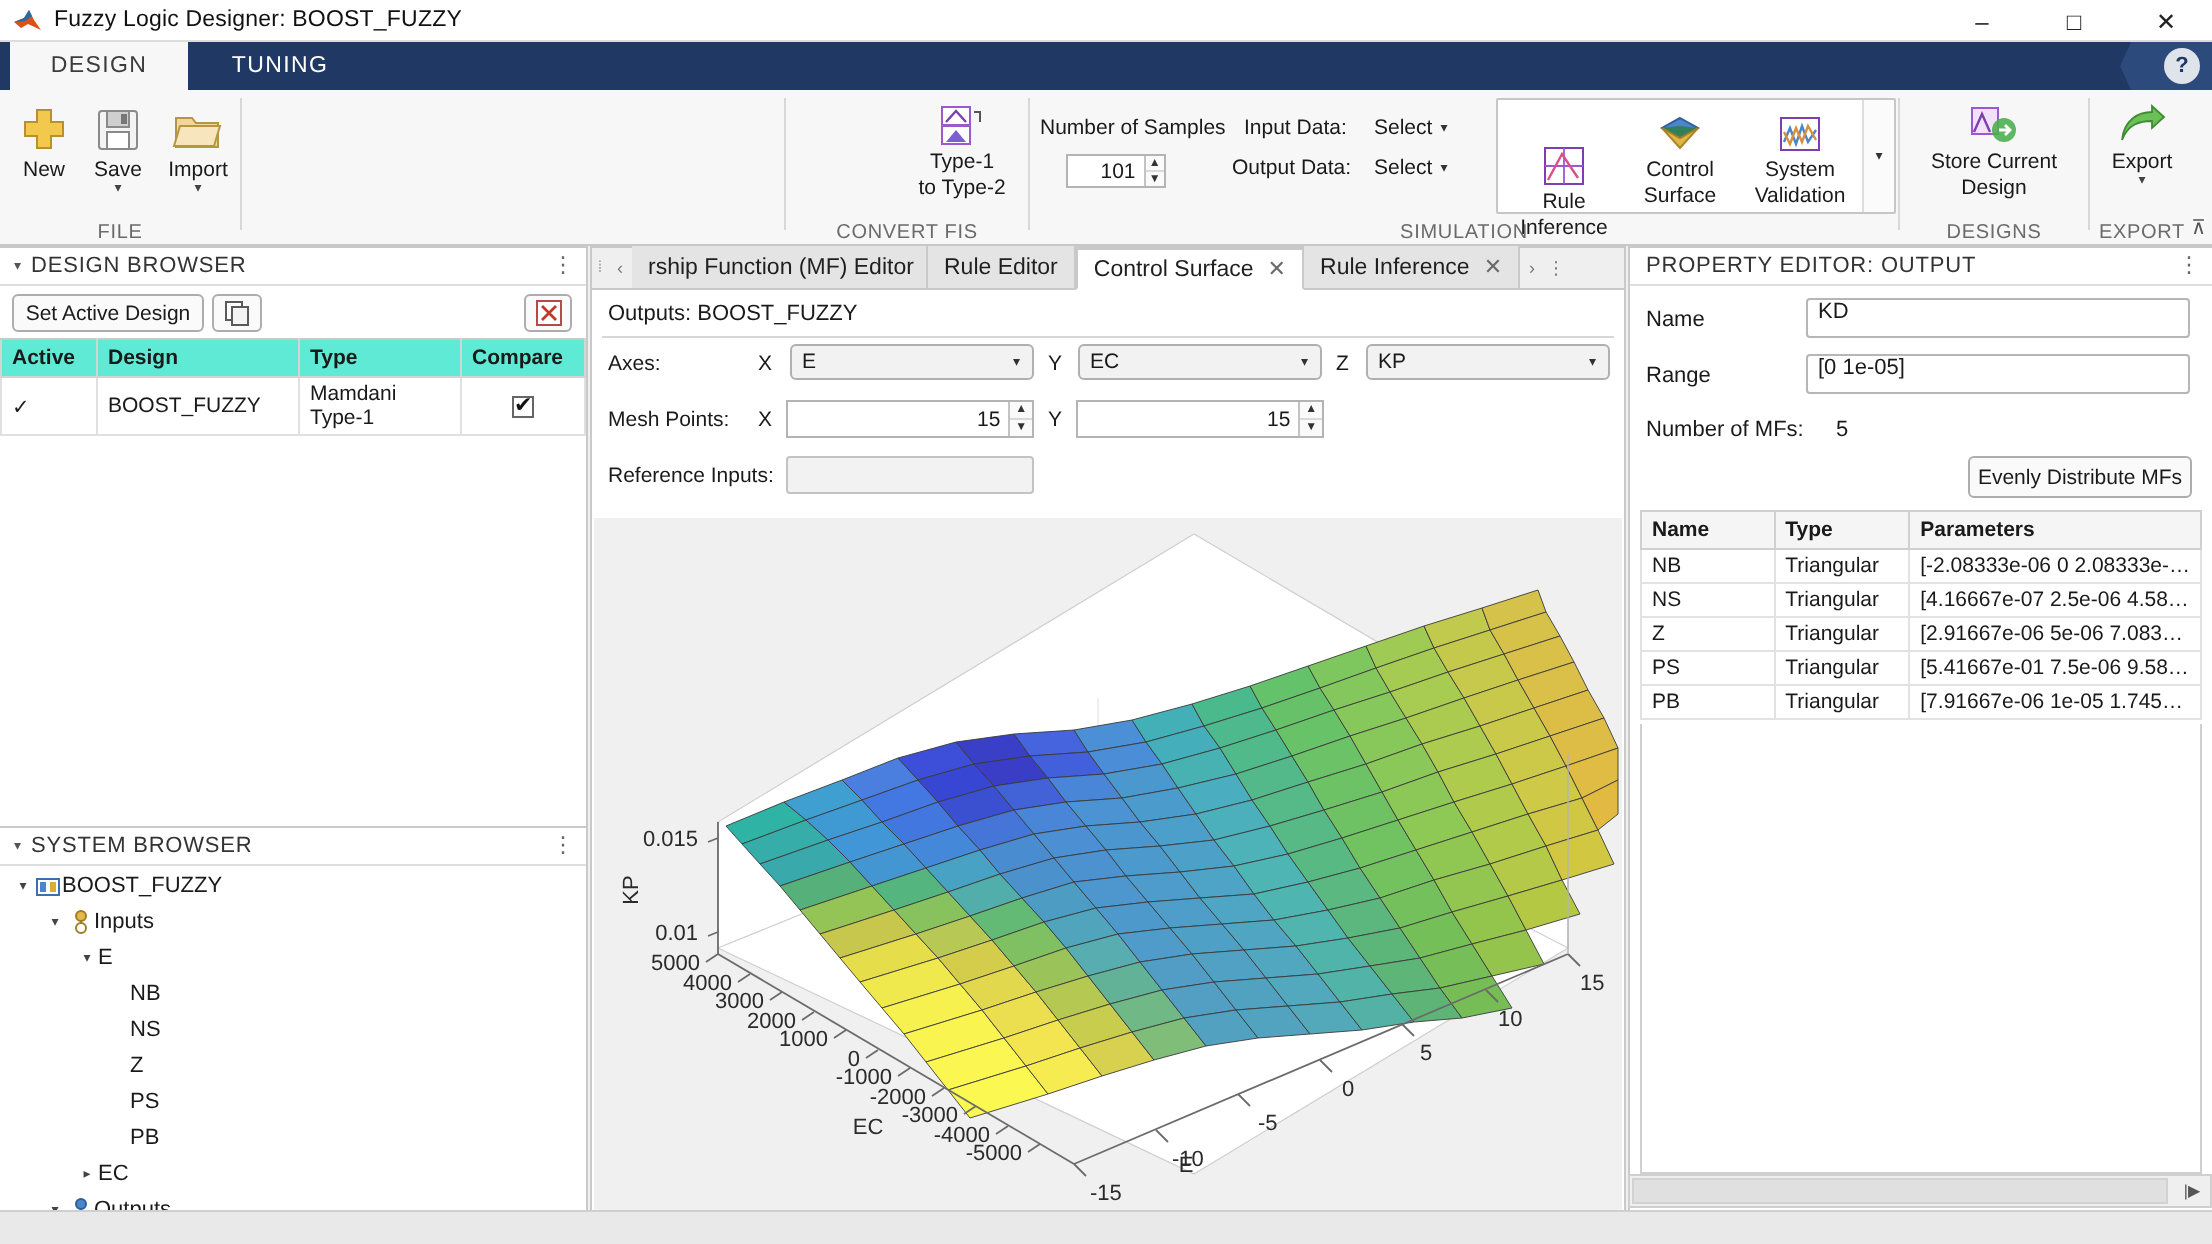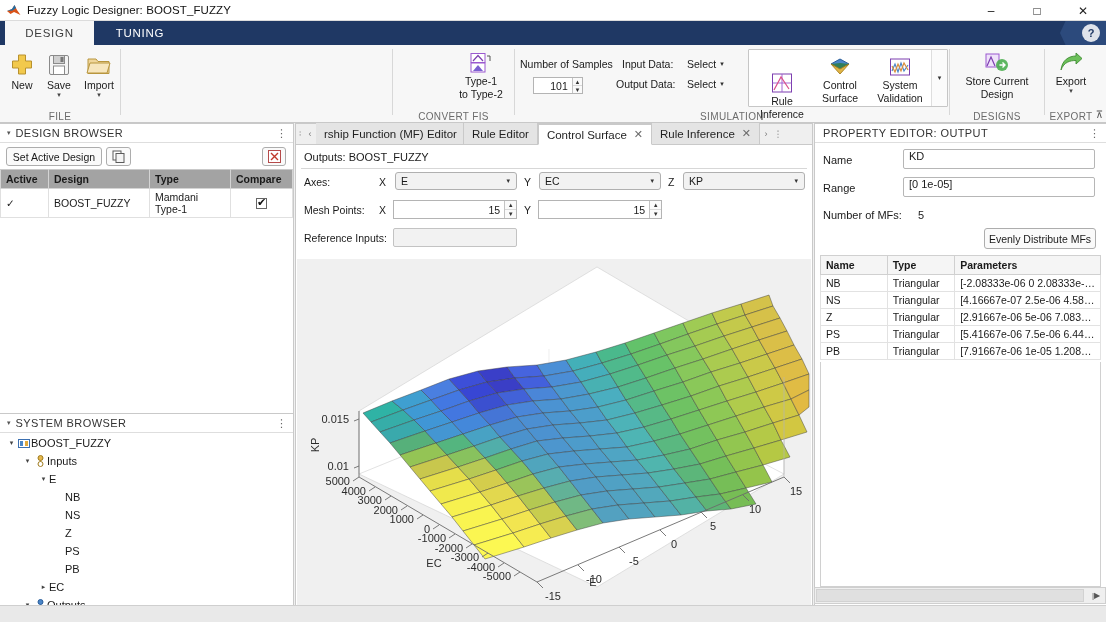--- a/index.html
+++ b/index.html
@@ -112,21 +112,21 @@
   .left-pane { left:0; top:0; width:294px; height:485px; border-left:0; }
   .db-toolbar { position:absolute; top:20px; left:0; right:0; height:25px; }
   .btn-sm {
     position:absolute; background:#fafafa; border:1px solid #adadad; border-radius:3px;
     font-size:10.5px; color:#1a1a1a; display:flex; align-items:center; justify-content:center;
     cursor:pointer; font-family:"Liberation Sans", sans-serif;
   }
 
   .tbl { position:absolute; width:100%; border-collapse:collapse; font-size:10.5px; }
   .tbl th {
-    background:#a3a3a3; border:1px solid #d4d4d4; border-top:1px solid #c9c9c9;
+    background:#5eead4; border:1px solid #d4d4d4; border-top:1px solid #c9c9c9;
     text-align:left; padding:3px 5px; font-weight:bold; font-size:10.5px; color:#1a1a1a;
   }
   .tbl td { border:1px solid #e0e0e0; padding:2px 5px; color:#1a1a1a; background:#fff; height:17px; }
 
   .chk {
     display:inline-block; width:11px; height:11px; border:1px solid #666; background:#fff;
     position:relative; vertical-align:middle;
   }
   .chk::after { content:"✔"; position:absolute; left:0px; top:-3px; font-size:11px; color:#111; }
 
@@ -844,26 +844,26 @@
             <td>[4.16667e-07 2.5e-06 4.58…</td>
           </tr>
           <tr>
             <td>Z</td>
             <td>Triangular</td>
             <td>[2.91667e-06 5e-06 7.083…</td>
           </tr>
           <tr>
             <td>PS</td>
             <td>Triangular</td>
-            <td>[5.41667e-06 7.5e-06 6.44…</td>
+            <td>[5.41667e-01 7.5e-06 9.58…</td>
           </tr>
           <tr>
             <td>PB</td>
             <td>Triangular</td>
-            <td>[7.91667e-06 1e-05 1.208…</td>
+            <td>[7.91667e-06 1e-05 1.745…</td>
           </tr>
         </tbody>
       </table>
 
       <div style="position:absolute; left:5px; right:5px; top:238px; bottom:34px;
                   border:1px solid #d0d0d0; border-top:0; background:#fff;"></div>
     </div>
 
     <div class="hscroll" style="left:814px; top:464px; width:292px;">
       <div class="thumb" style="width:268px;"></div>

